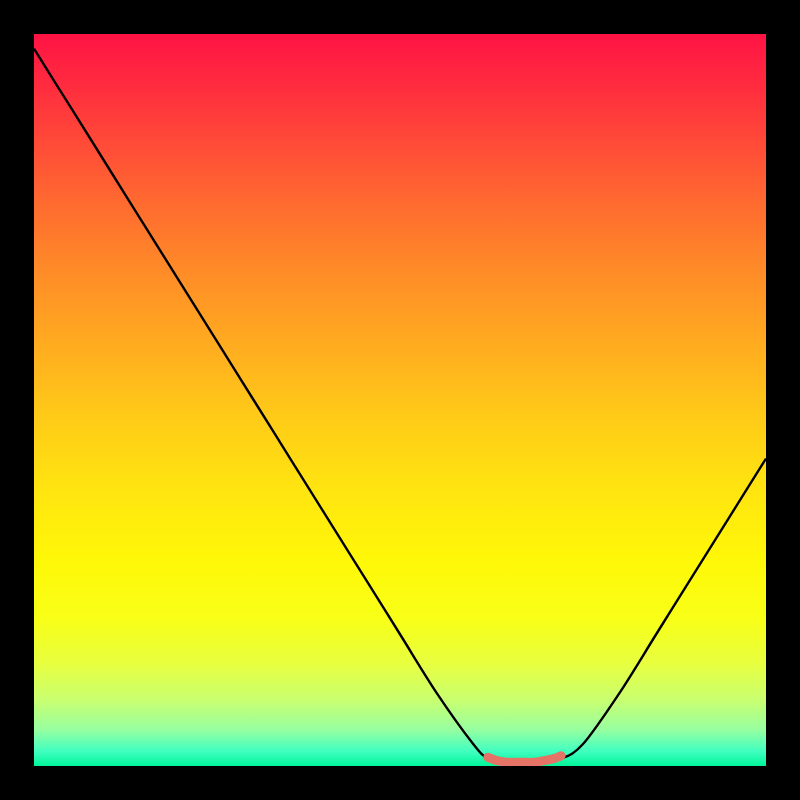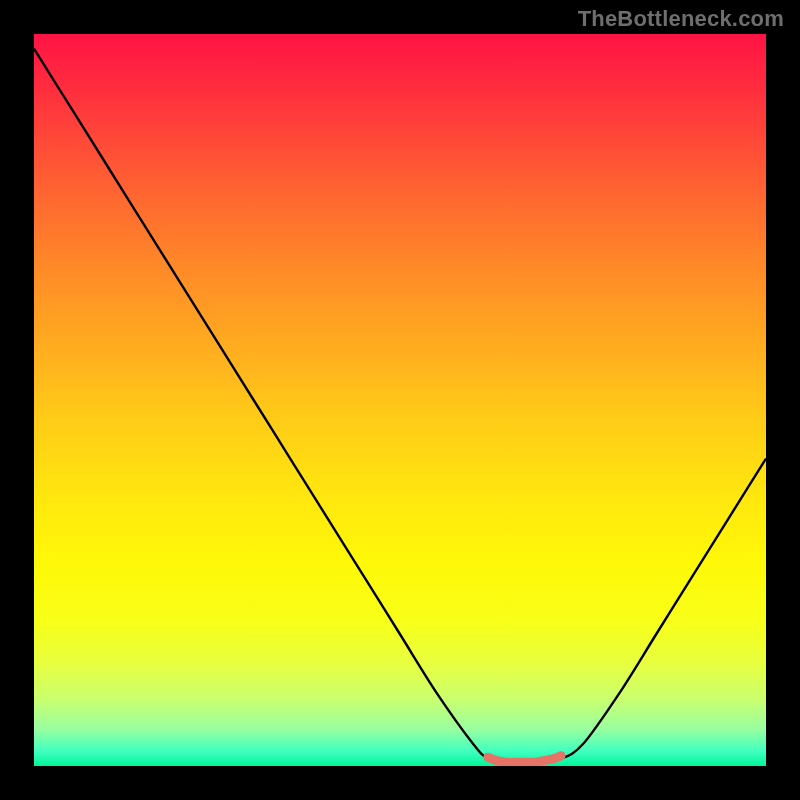--- a/index.html
+++ b/index.html
@@ -59,21 +59,20 @@
     font-weight: 600;
     color: #6e6e6e;
     letter-spacing: 0.2px;
   }
 </style>
 </head>
 <body>
 
 <div class="chart-container">
 
-  <div class="watermark">TheBottleneck.com</div>
 
   <div class="plot-area">
     <div class="gradient-bg"></div>
 
     <svg class="curve-svg" viewBox="0 0 732 732" preserveAspectRatio="none">
       <path d="M0.00 14.64 C 6.10 24.40, 24.40 53.68, 36.60 73.20 C 48.80 92.72, 61.00 112.24, 73.20 131.76 C 85.40 151.28, 97.60 170.80, 109.80 190.32 C 122.00 209.84, 134.20 229.36, 146.40 248.88 C 158.60 268.40, 170.80 287.92, 183.00 307.44 C 195.20 326.96, 207.40 346.48, 219.60 366.00 C 231.80 385.52, 244.00 405.04, 256.20 424.56 C 268.40 444.08, 280.60 463.60, 292.80 483.12 C 305.00 502.64, 317.20 522.16, 329.40 541.68 C 341.60 561.20, 353.80 580.72, 366.00 600.24 C 378.20 619.76, 390.40 640.50, 402.60 658.80 C 414.80 677.10, 430.66 699.06, 439.20 710.04 C 447.74 721.02, 448.96 721.63, 453.84 724.68 C 458.72 727.73, 463.60 727.73, 468.48 728.34 C 473.36 728.95, 478.24 728.34, 483.12 728.34 C 488.00 728.34, 492.88 728.71, 497.76 728.34 C 502.64 727.97, 507.52 726.75, 512.40 726.14 C 517.28 725.53, 520.94 727.36, 527.04 724.68 C 533.14 722.00, 539.24 721.02, 549.00 710.04 C 558.76 699.06, 573.40 677.10, 585.60 658.80 C 597.80 640.50, 610.00 619.76, 622.20 600.24 C 634.40 580.72, 646.60 561.20, 658.80 541.68 C 671.00 522.16, 683.20 502.64, 695.40 483.12 C 707.60 463.60, 725.90 434.32, 732.00 424.56" fill="none" stroke="#000000" stroke-width="2.4"></path>
       <path d="M453.84 723.22 C 455.06 723.70, 458.72 725.41, 461.16 726.14 C 463.60 726.88, 466.04 727.24, 468.48 727.61 C 470.92 727.97, 473.36 728.22, 475.80 728.34 C 478.24 728.46, 480.68 728.34, 483.12 728.34 C 485.56 728.34, 488.00 728.34, 490.44 728.34 C 492.88 728.34, 495.32 728.46, 497.76 728.34 C 500.20 728.22, 502.64 727.97, 505.08 727.61 C 507.52 727.24, 509.96 726.63, 512.40 726.14 C 514.84 725.66, 517.28 725.41, 519.72 724.68 C 522.16 723.95, 525.82 722.24, 527.04 721.75" fill="none" stroke="#e57366" stroke-width="9" stroke-linecap="round" stroke-linejoin="round"></path>
     </svg>
   </div>
 

